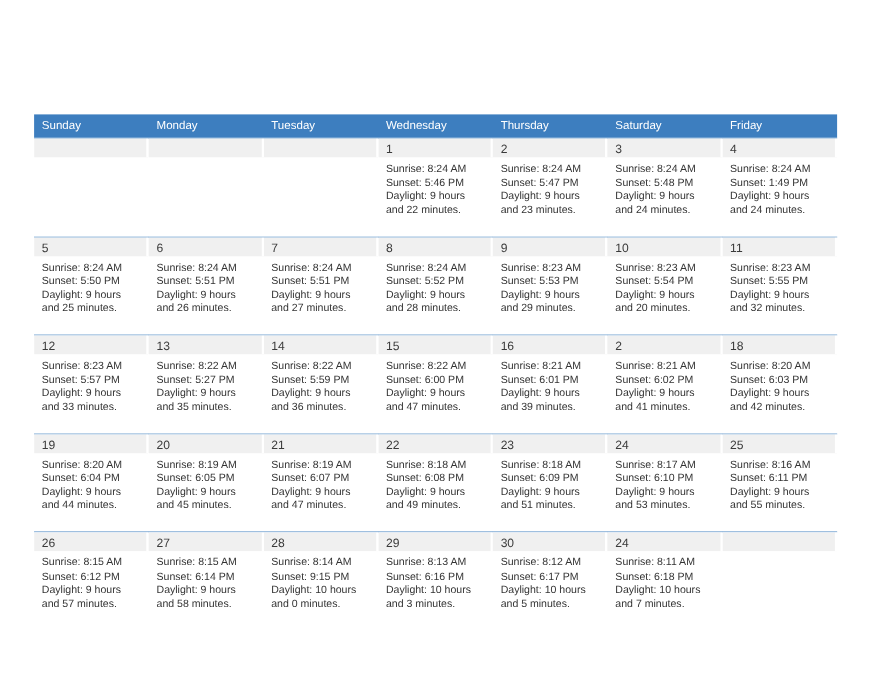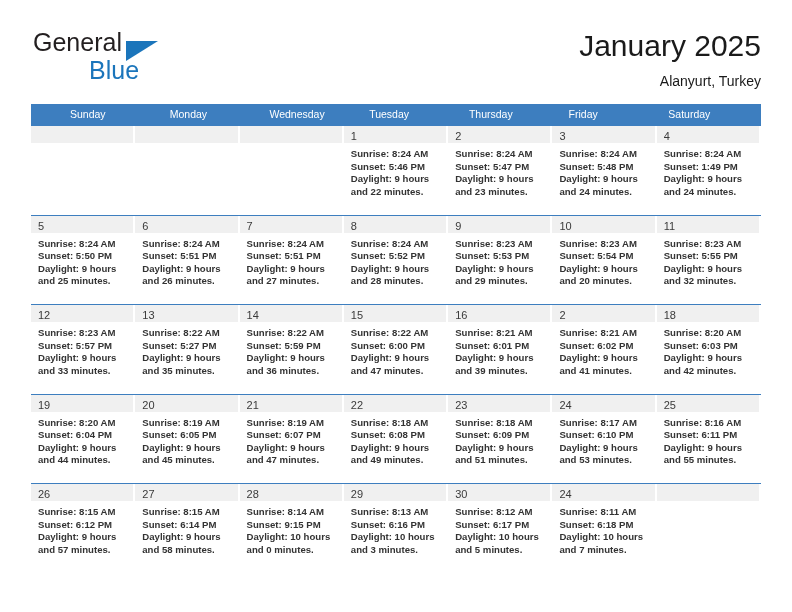--- a/index.html
+++ b/index.html
@@ -93,21 +93,20 @@
     position: absolute;
     left: 31px;
     top: 104px;
     width: 730px;
   }
 
   .weekday-row {
     display: flex;
     background: #3d7ebf;
     height: 21px;
-    padding-left: 32px;
   }
   .weekday {
     flex: 1 1 0;
     color: #ffffff;
     font-size: 10.5px;
     line-height: 21px;
     padding-left: 7px;
     box-sizing: border-box;
     white-space: nowrap;
     overflow: hidden;
@@ -145,56 +144,41 @@
   }
   .day-cell.empty .day-number-band {
     background: #f0f0f0;
   }
 
   .day-details {
     padding: 5px 6px 0 7px;
     font-size: 9.6px;
     line-height: 12.6px;
     color: #333333;
-    font-weight: bold;
   }
   .day-details div {
     white-space: nowrap;
   }
 </style>
 </head>
 <body>
 
 <div class="page">
 
-  <div class="header">
-
-    <div class="logo">
-      <span class="logo-general">General</span>
-      <span class="logo-triangle"></span>
-      <span class="logo-blue">Blue</span>
-    </div>
-
-    <div class="title-block">
-      <div class="cal-title">January 2025</div>
-      <div class="cal-subtitle">Alanyurt, Turkey</div>
-    </div>
-
-  </div>
 
   <div class="calendar">
 
     <div class="weekday-row">
       <div class="weekday">Sunday</div>
       <div class="weekday">Monday</div>
+      <div class="weekday">Tuesday</div>
       <div class="weekday">Wednesday</div>
-      <div class="weekday">Tuesday</div>
       <div class="weekday">Thursday</div>
+      <div class="weekday">Saturday</div>
       <div class="weekday">Friday</div>
-      <div class="weekday">Saturday</div>
     </div>
 
     <div class="week-row">
       <div class="day-cell empty">
         <div class="day-number-band"><span class="day-number"></span></div>
         <div class="day-details">
           <div></div>
           <div></div>
           <div></div>
           <div></div>

